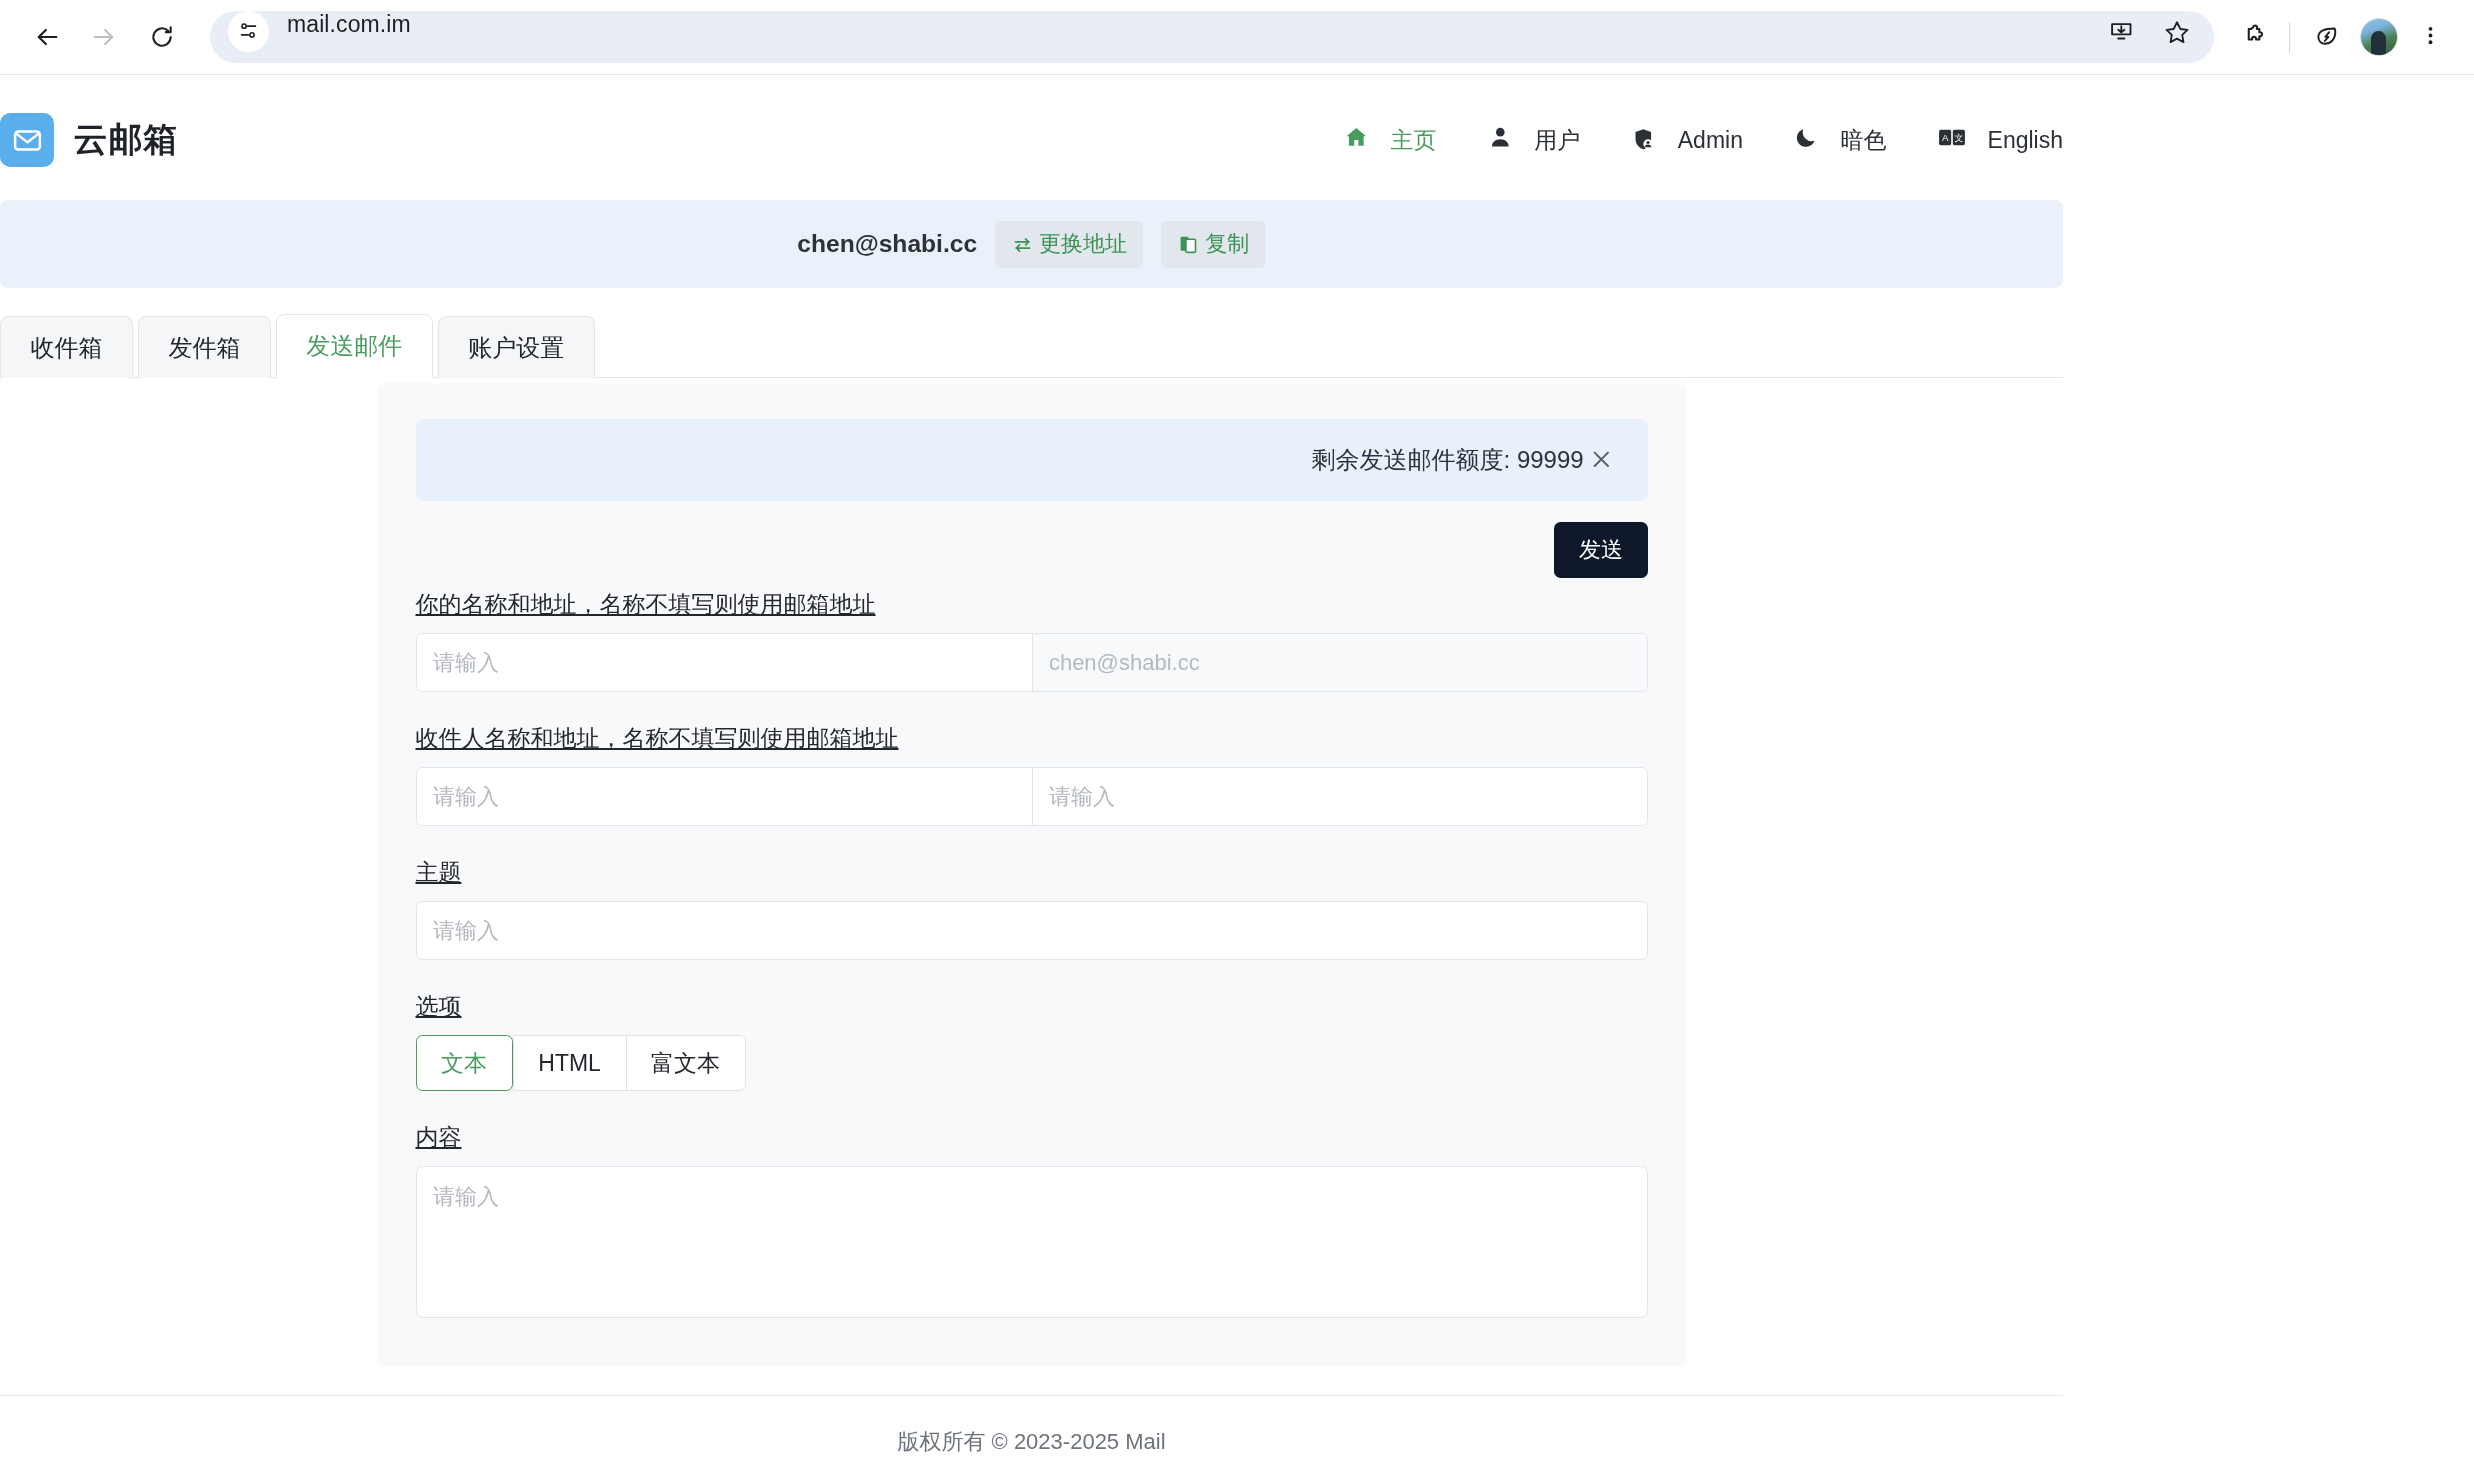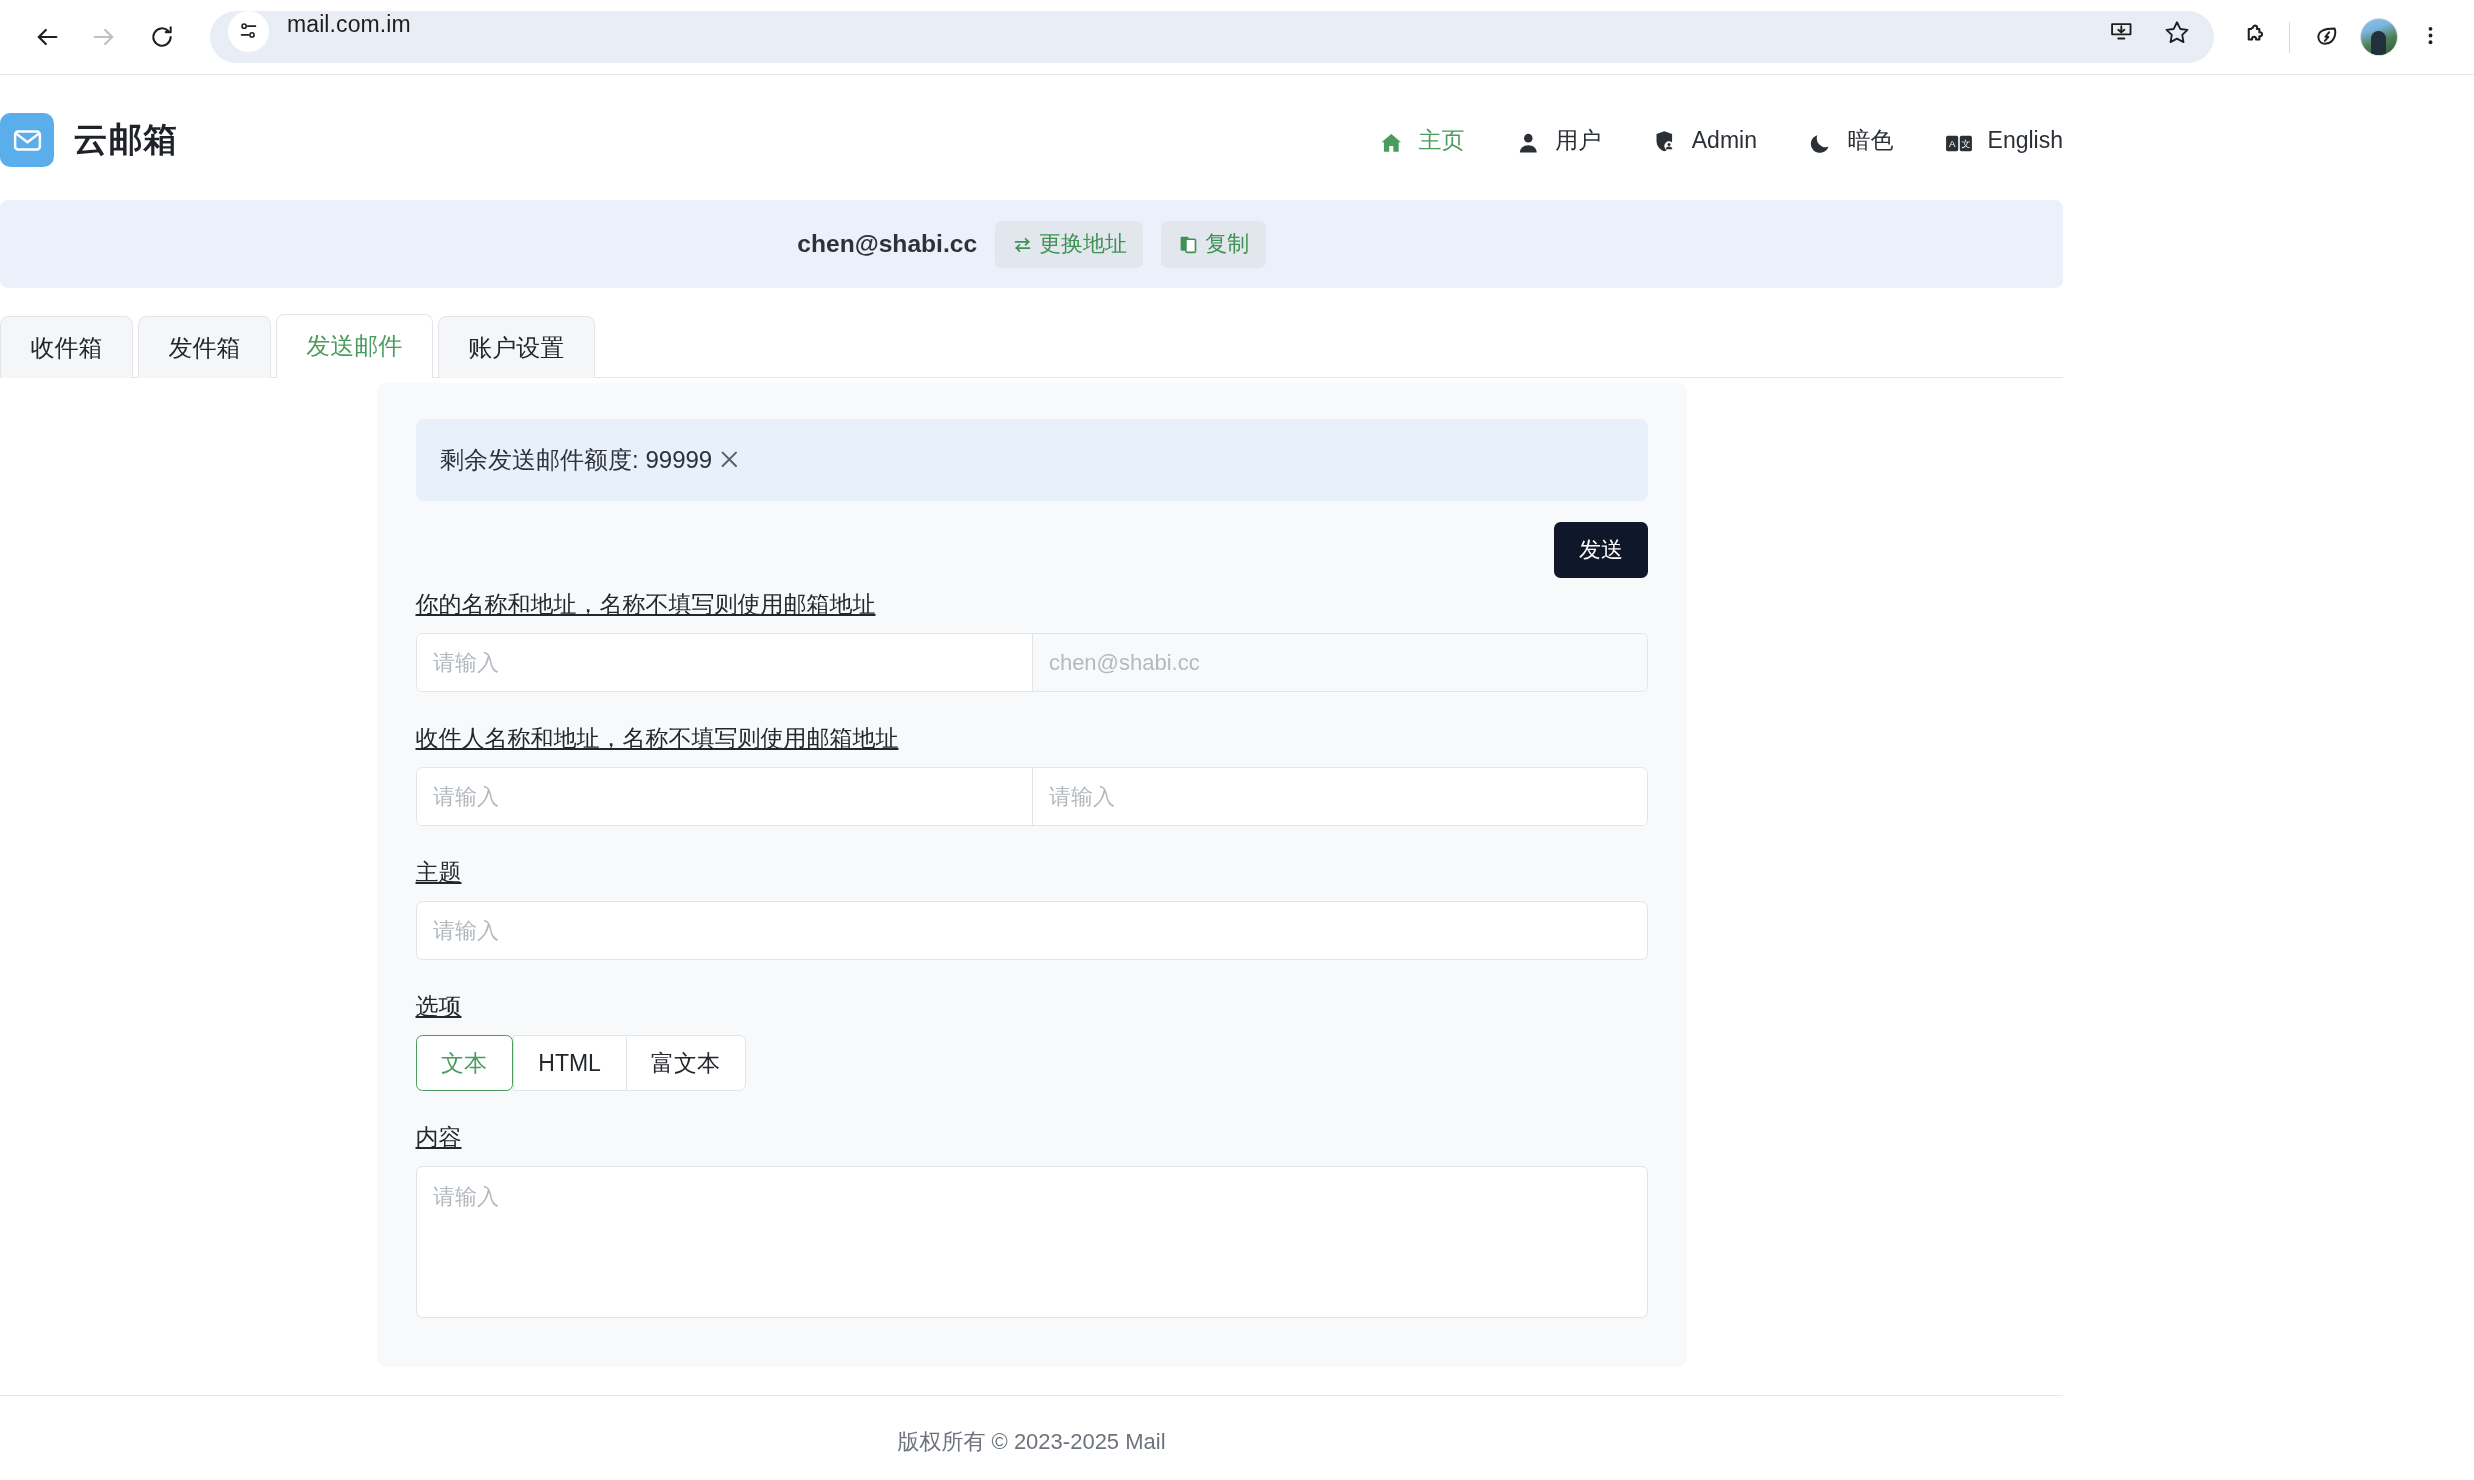--- a/index.html
+++ b/index.html
@@ -117,21 +117,21 @@
     color: #1f2329;
     letter-spacing: 0.8px;
   }
   .app-nav {
     margin-left: auto;
     display: flex;
     align-items: center;
     gap: 51px;
   }
   .nav-item {
-    display: flex; align-items: flex-end; gap: 15px;
+    display: flex; align-items: flex-start; gap: 22px;
     font-size: 23px;
     color: #2b2f36;
     cursor: pointer;
     white-space: nowrap;
   }
   .nav-item.active { color: #4a9b5e; }
   .nav-item svg { display: block; flex-shrink: 0; }
 
   
   .addr-banner {
@@ -205,21 +205,21 @@
     margin-top: 0;
   }
 
   .alert {
     background: #e8f0fb;
     border-radius: 8.2px;
     height: 82px;
     display: flex;
     align-items: center;
     padding: 0 29.5px 0 24.6px;
-    justify-content: flex-start;
+    justify-content: flex-end;
   }
   .alert-text {
     font-size: 24px;
     color: #2e3238;
   }
   .alert-close {
     background: none; border: none;
     cursor: pointer;
     padding: 4.9px;
     line-height: 0;

